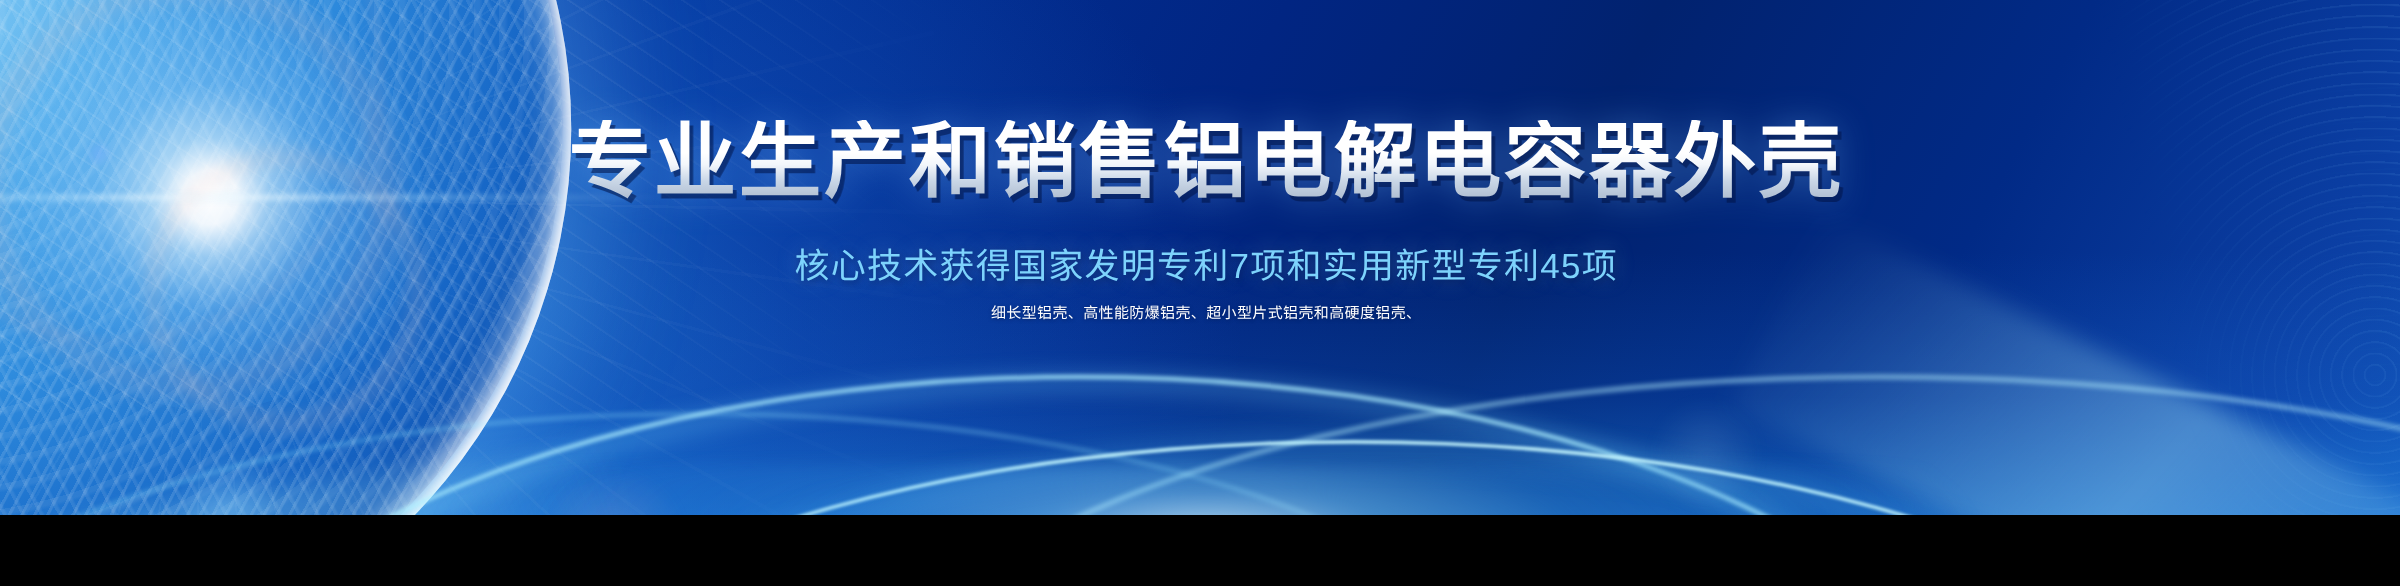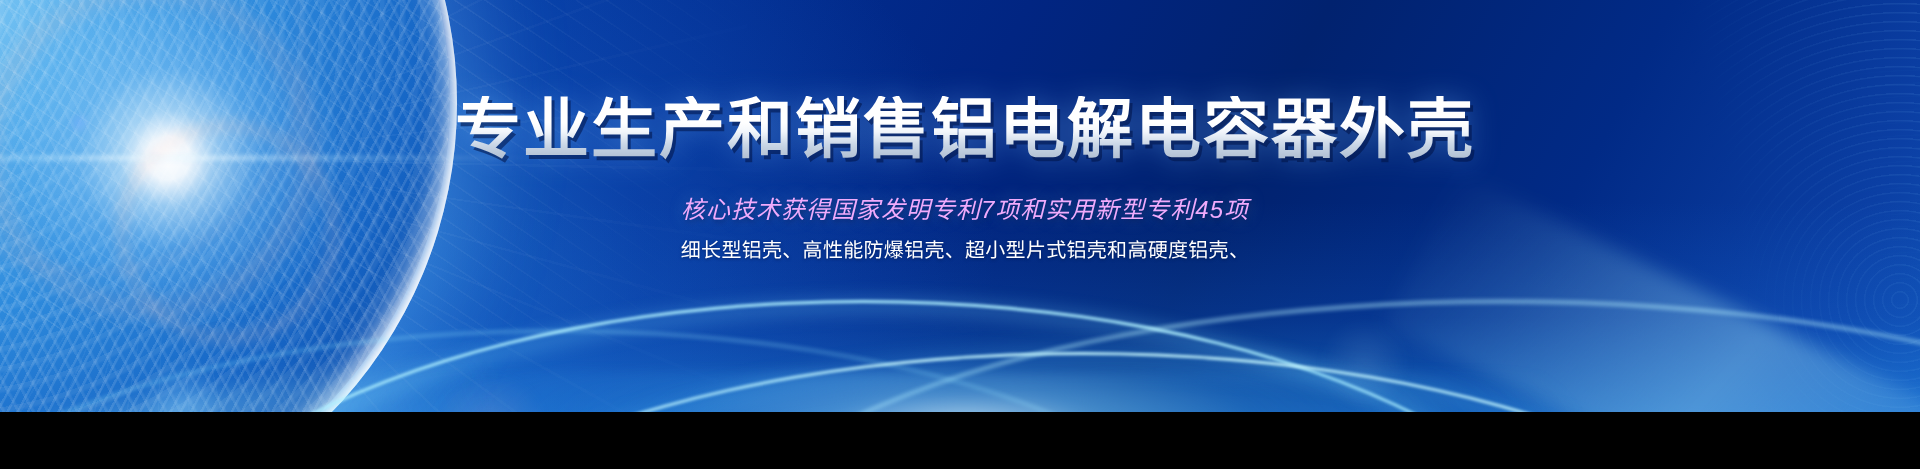--- a/index.html
+++ b/index.html
@@ -400,40 +400,39 @@
             drop-shadow(0px 0px 14px rgba(120,190,255,0.35));
   }
 
   .subtitle {
     position: absolute;
     top: 190px;
     left: 50%;
     transform: translateX(-50%);
     white-space: nowrap;
     margin: 0;
-    font-size: 24px;
+    font-size: 28px;
     font-weight: 500;
     letter-spacing: 1px;
-    color: #f0abfc;
+    color: #7dd3fc;
     text-shadow: 1px 2px 5px rgba(0,20,70,0.55),
                  0 0 16px rgba(150,205,255,0.35);
-    font-style: italic;
   }
 
   .detail-lines {
     position: absolute;
     top: 237px;
     left: 50%;
     transform: translateX(-50%);
     text-align: center;
     white-space: nowrap;
   }
   .detail-line {
     margin: 0;
-    font-size: 20px;
+    font-size: 12px;
     font-weight: 400;
     letter-spacing: 0.3px;
     line-height: 26px;
     color: #ffffff;
     text-shadow: 0 1px 3px rgba(0,20,70,0.6);
   }
 </style>
 </head>
 <body>
 

